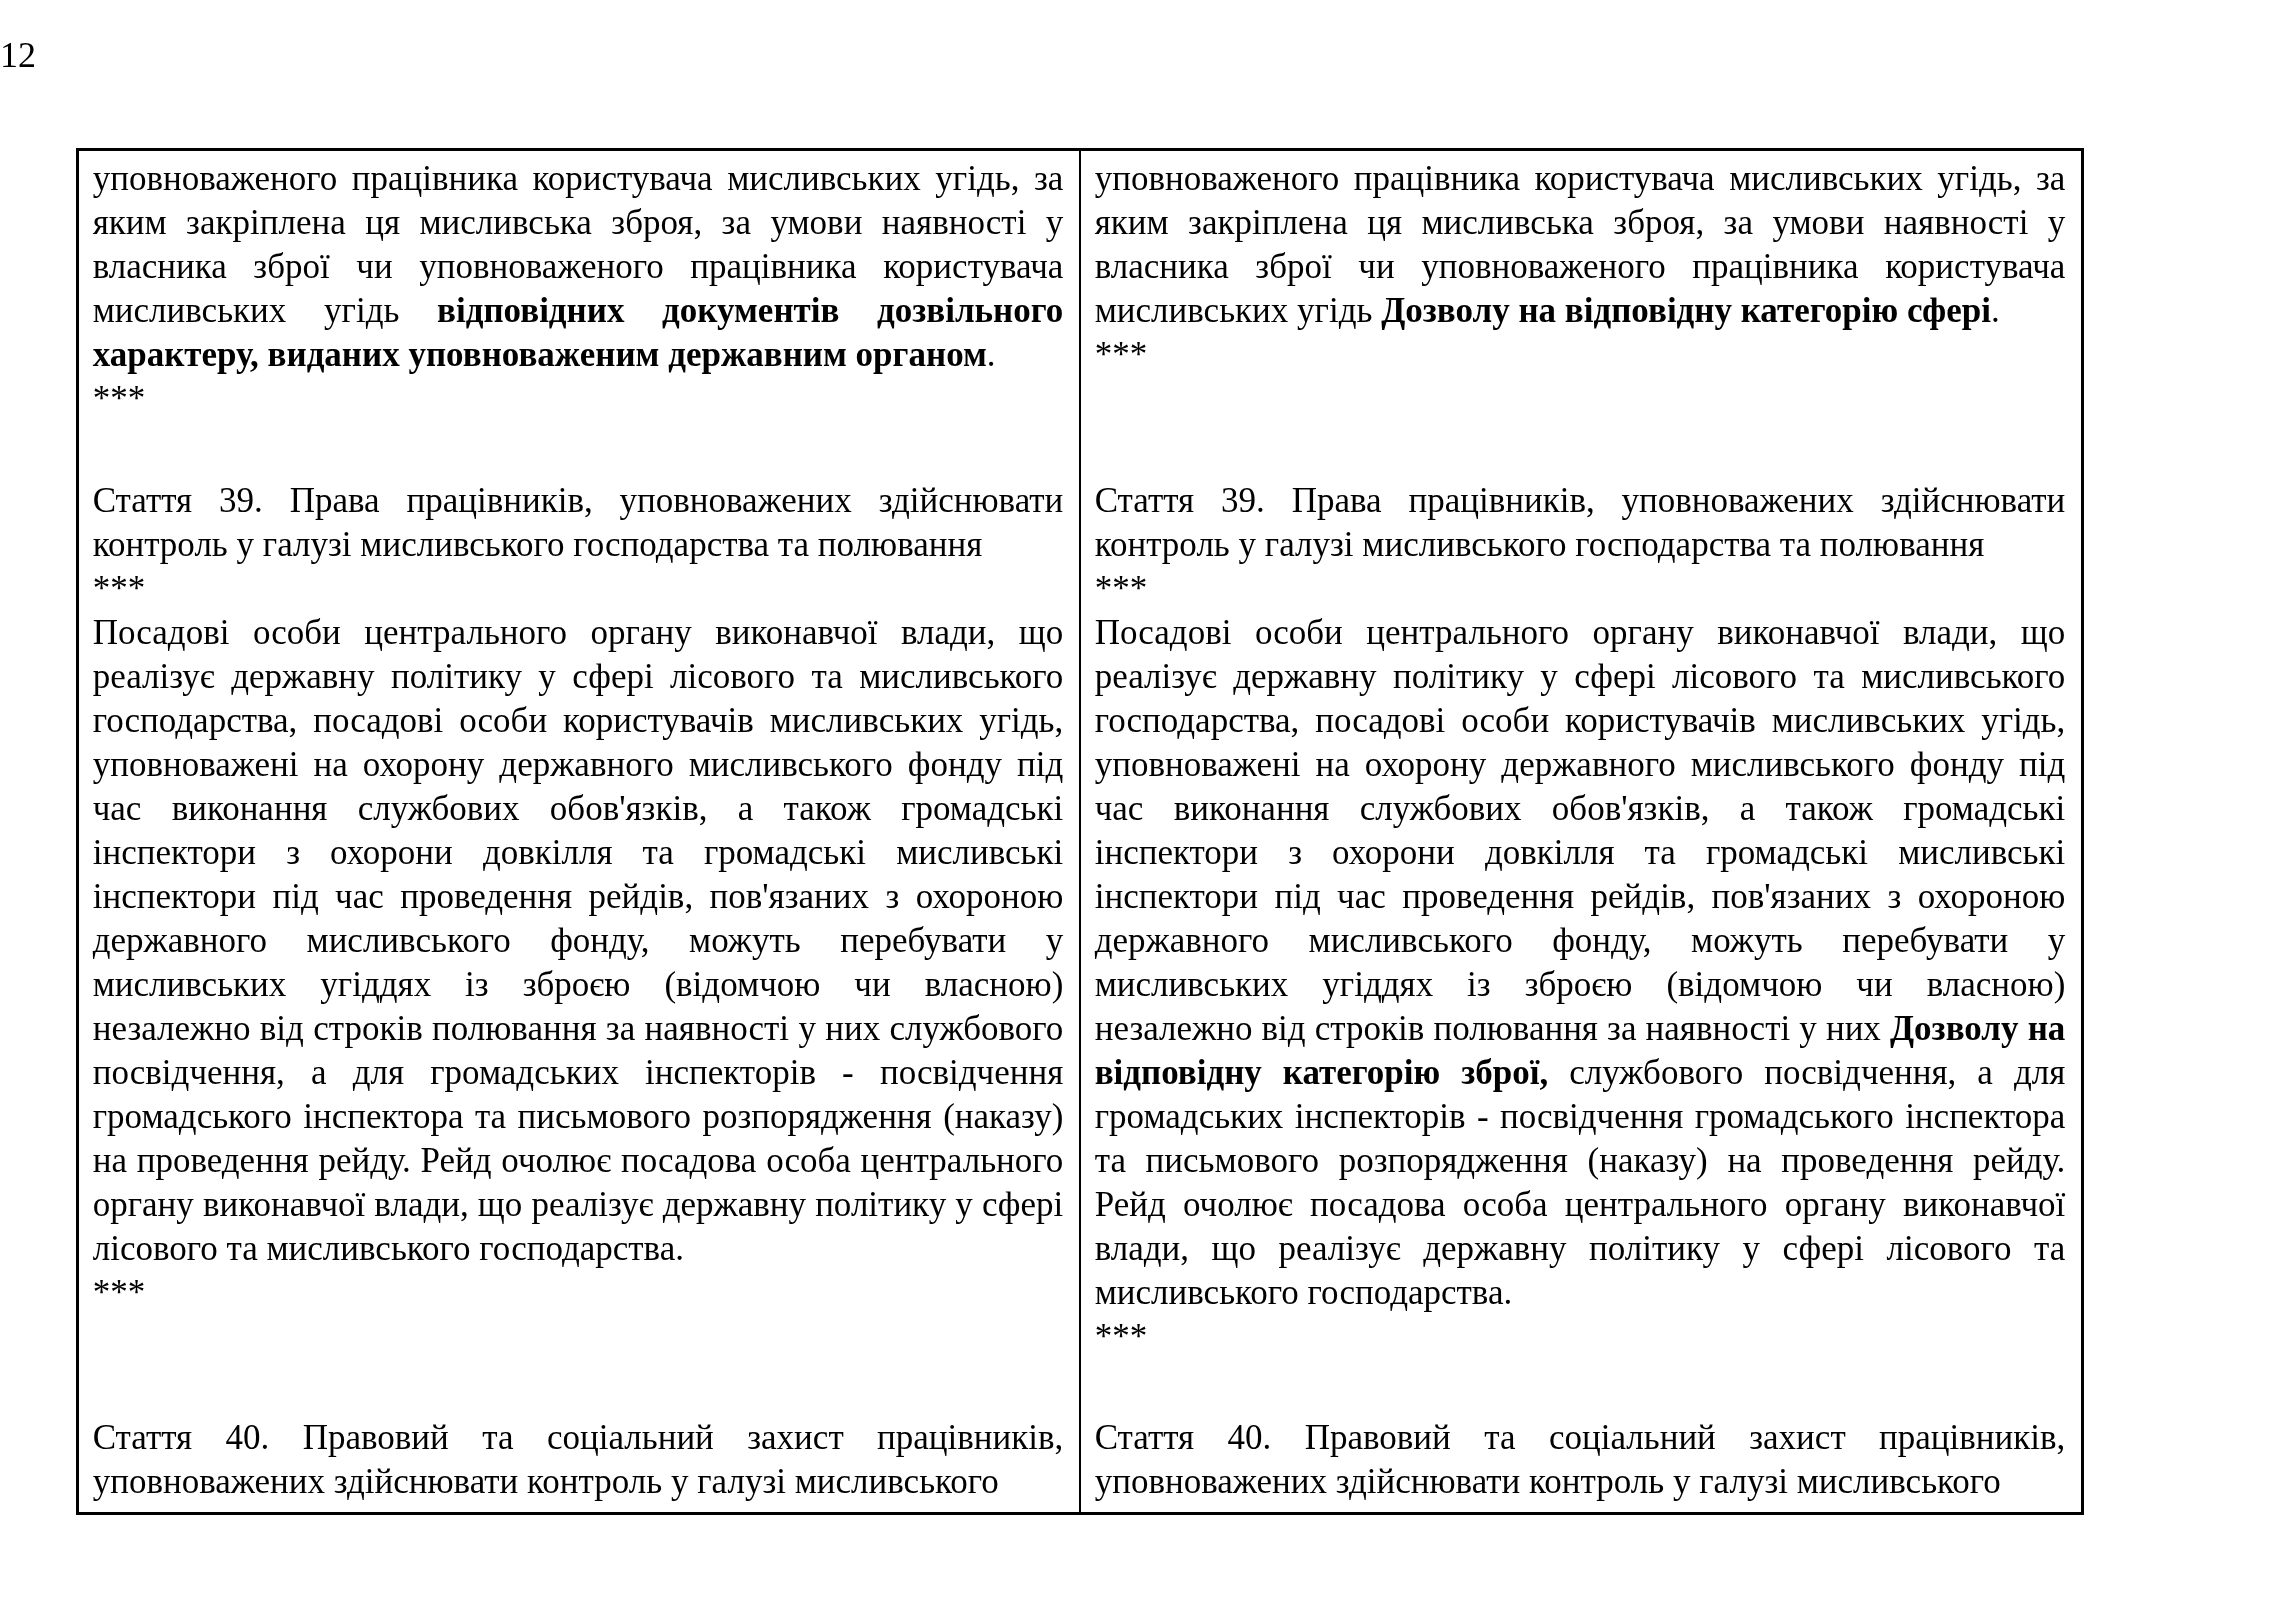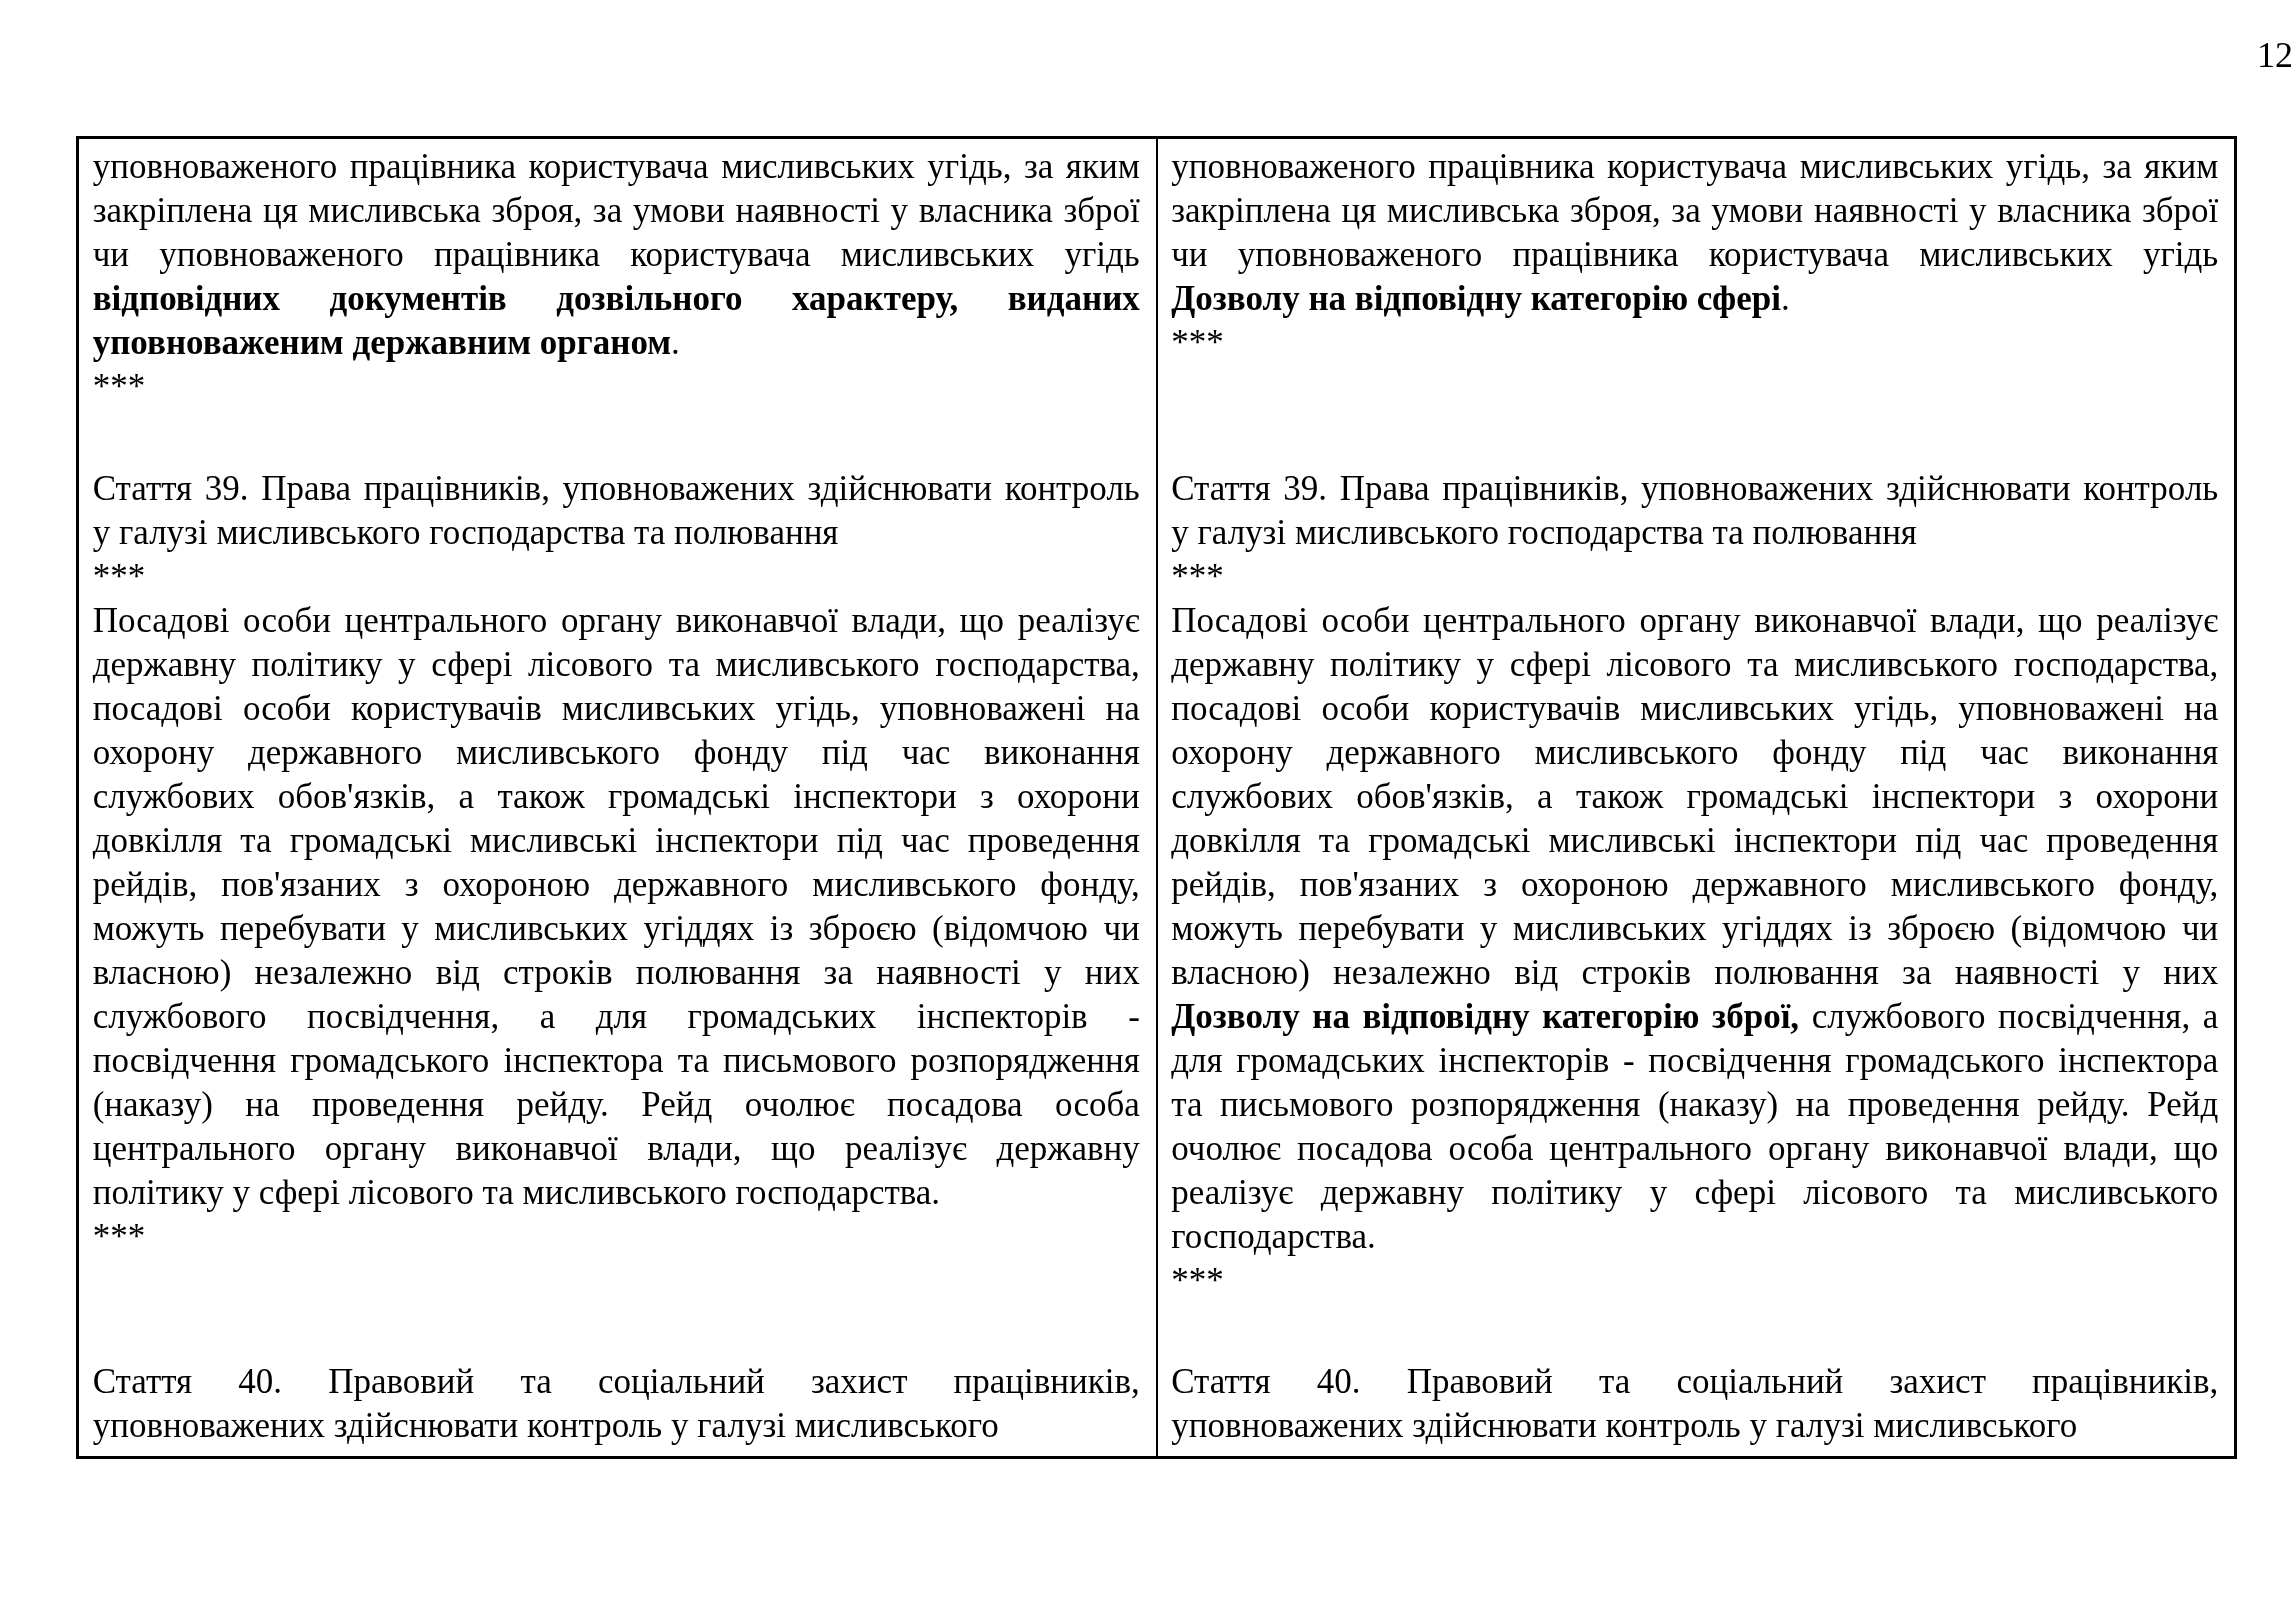--- a/index.html
+++ b/index.html
@@ -13,29 +13,29 @@
     position: relative;
     font-family: "Liberation Serif", "DejaVu Serif", serif;
     color: #000000;
     overflow: hidden;
   }
   .page-number {
     position: absolute;
     top: 33px;
     left: 0;
     width: 2293px;
-    text-align: right;
+    text-align: left;
     font-size: 36px;
     line-height: 44px;
   }
   table.cmp {
     position: absolute;
-    top: 136px;
+    top: 148px;
     left: 76px;
-    width: 2161px;
+    width: 2008px;
     border-collapse: collapse;
     table-layout: fixed;
     border: 3.9px solid #000000;
     padding-left: 12px;
   }
   table.cmp td {
     width: 50%;
     vertical-align: top;
     border-left: 2.9px solid #000000;
     border-right: 2.9px solid #000000;

